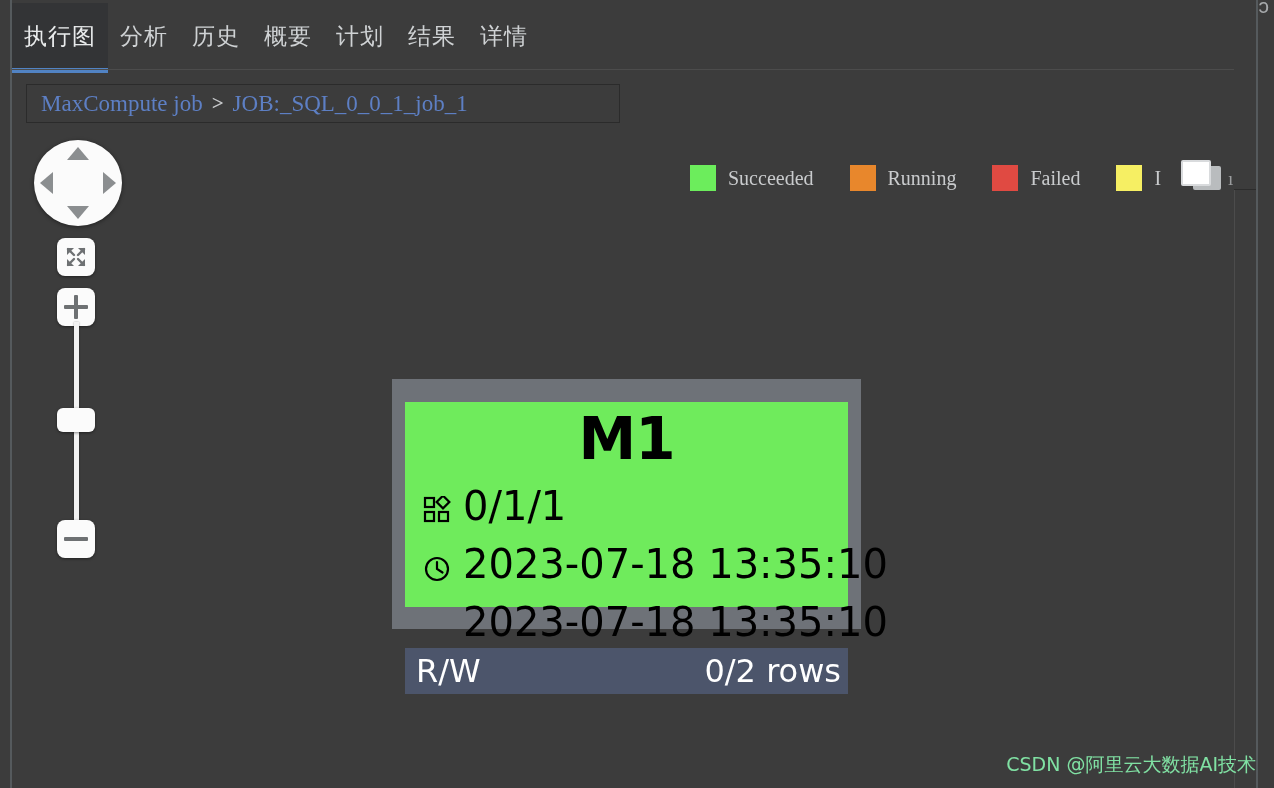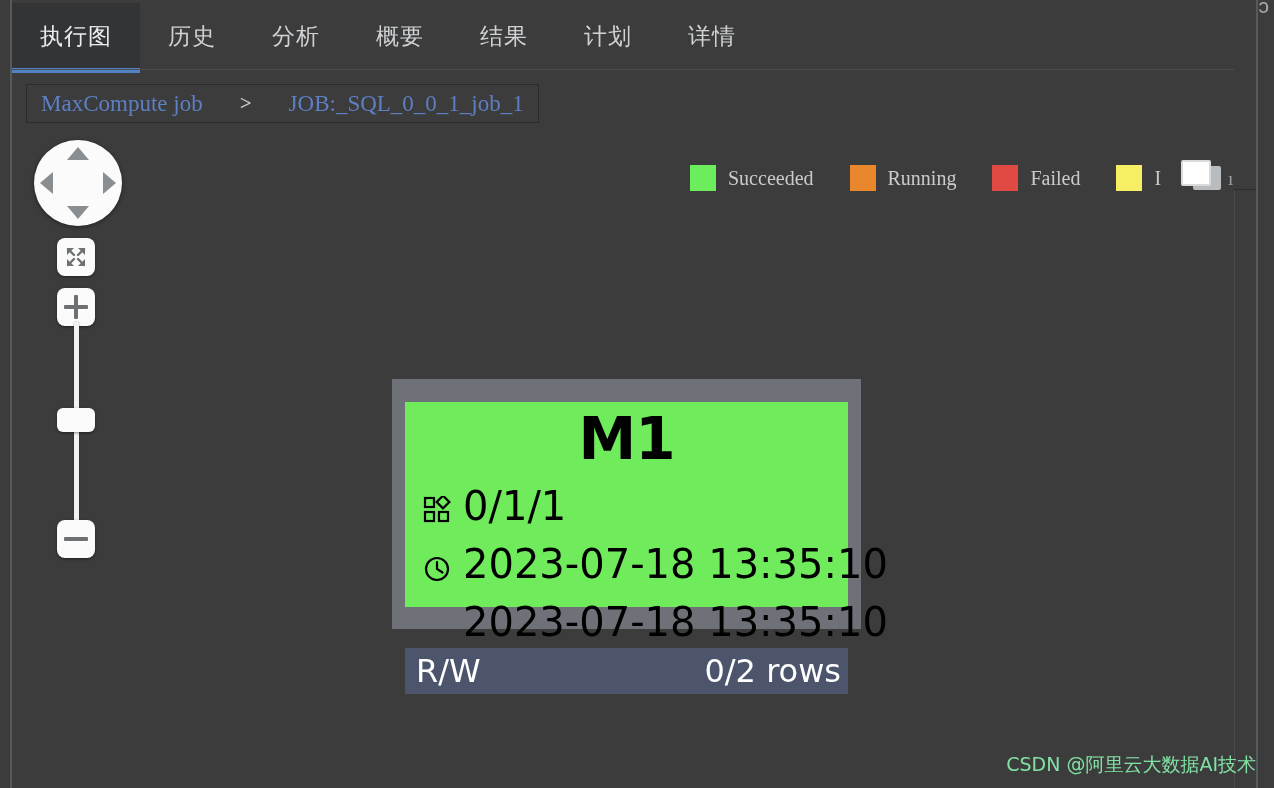--- a/index.html
+++ b/index.html
@@ -36,21 +36,21 @@
   
   .tabbar {
     position:absolute; left:12px; top:3px;
     width:1210px; height:66px;
     background:#3c3c3c;
     display:flex; align-items:stretch;
   }
   .tab {
     position:relative;
     display:flex; align-items:center; justify-content:center;
-    padding:0 28px;
+    padding:0 12px;
     color:#cfd2d4;
     font-size:23px;
     font-family:Liberation Serif, serif;
     letter-spacing:1px;
     cursor:pointer;
     user-select:none;
   }
   .tab.active {
     background:#333436;
     color:#e9ebec;
@@ -66,26 +66,25 @@
     background:#4c4c4c;
   }
 
   
   .toolbar {
     position:absolute; left:0; top:78px;
     width:1274px; height:50px;
   }
   .crumbbox {
     position:absolute; left:26px; top:6px;
-    width:513px; height:39px;
+    width:594px; height:39px;
     border:1px solid #2b2b2b;
     background:#3c3c3c;
     display:flex; align-items:center;
     padding:16px 14px;
-    gap:28px;
   }
   .crumb {
     color:#5d7fc4;
     font-size:23px;
     font-family:"Liberation Serif", serif;
     cursor:pointer;
     white-space:nowrap;
   }
   .crumb-sep {
     color:#c7c9cb;
@@ -310,33 +309,33 @@
 
   <div class="edge-left"></div>
   <div class="edge-right"></div>
   <div class="stray-glyph">ɔ</div>
 
   <div class="tabbar">
     <div class="tab active" style="--accent: #5183c4;">
       <span>执行图</span>
     </div>
     <div class="tab">
+      <span>分析</span>
+    </div>
+    <div class="tab">
       <span>历史</span>
     </div>
     <div class="tab">
-      <span>分析</span>
-    </div>
-    <div class="tab">
       <span>概要</span>
     </div>
     <div class="tab">
+      <span>计划</span>
+    </div>
+    <div class="tab">
       <span>结果</span>
-    </div>
-    <div class="tab">
-      <span>计划</span>
     </div>
     <div class="tab">
       <span>详情</span>
     </div>
   </div>
   <div class="tabbar-underline"></div>
 
   <div class="toolbar">
 
     <div class="crumbbox">

